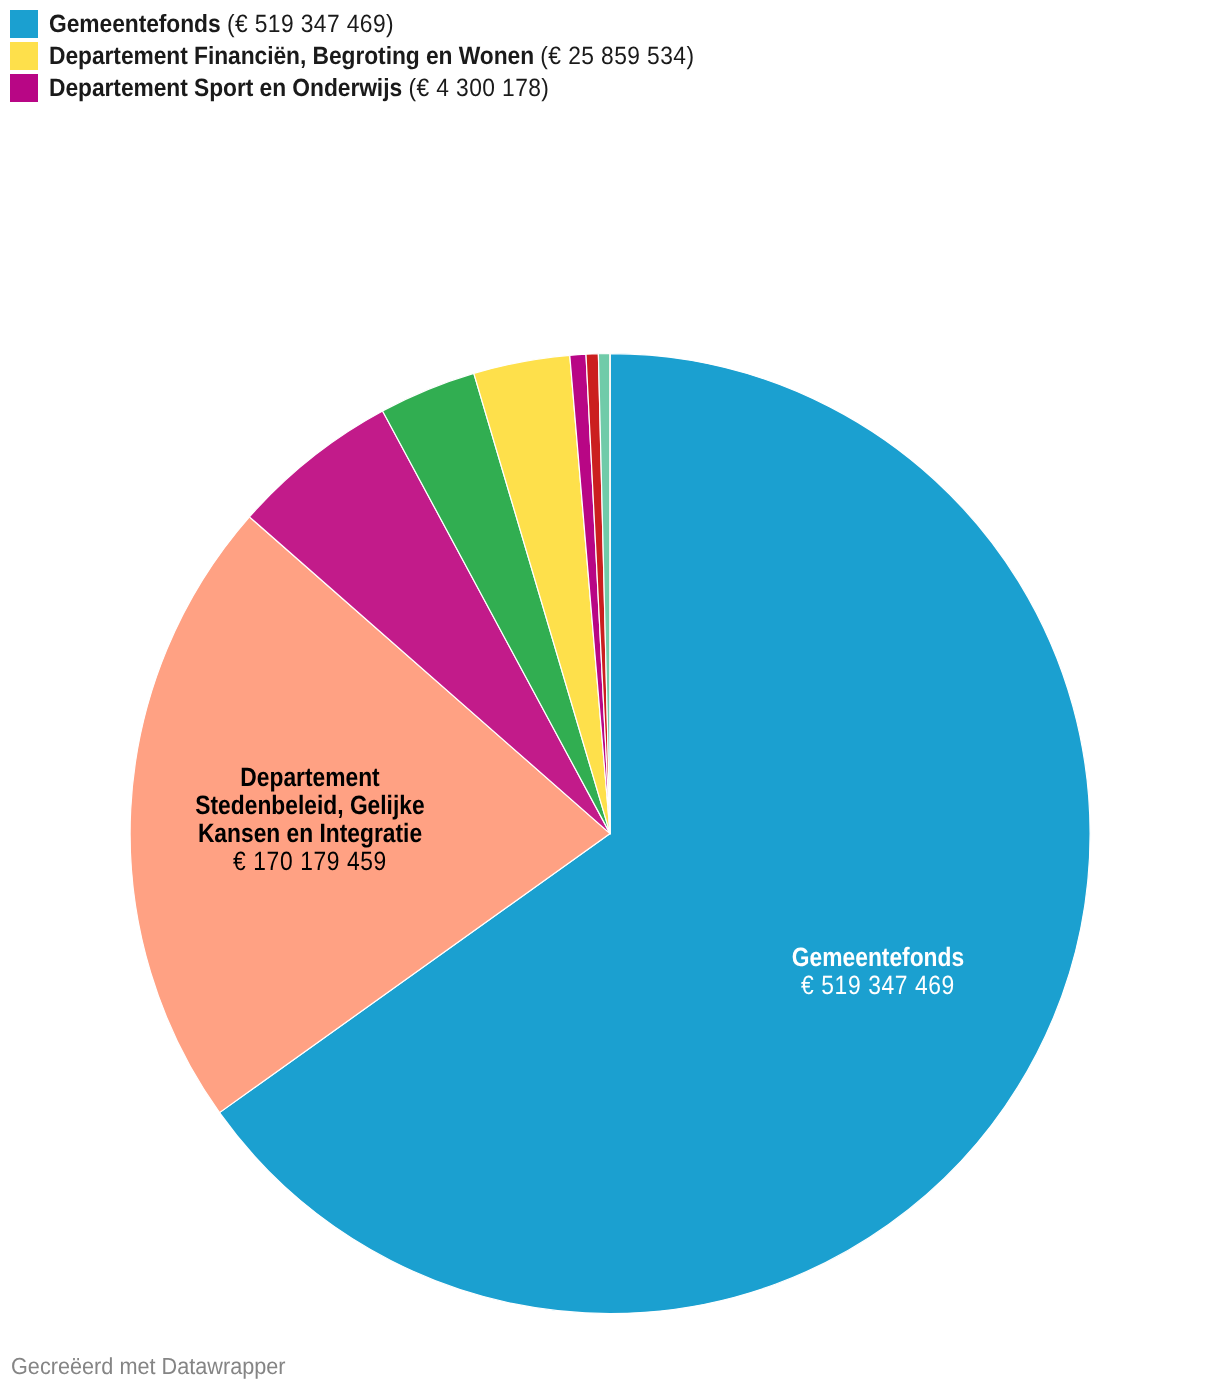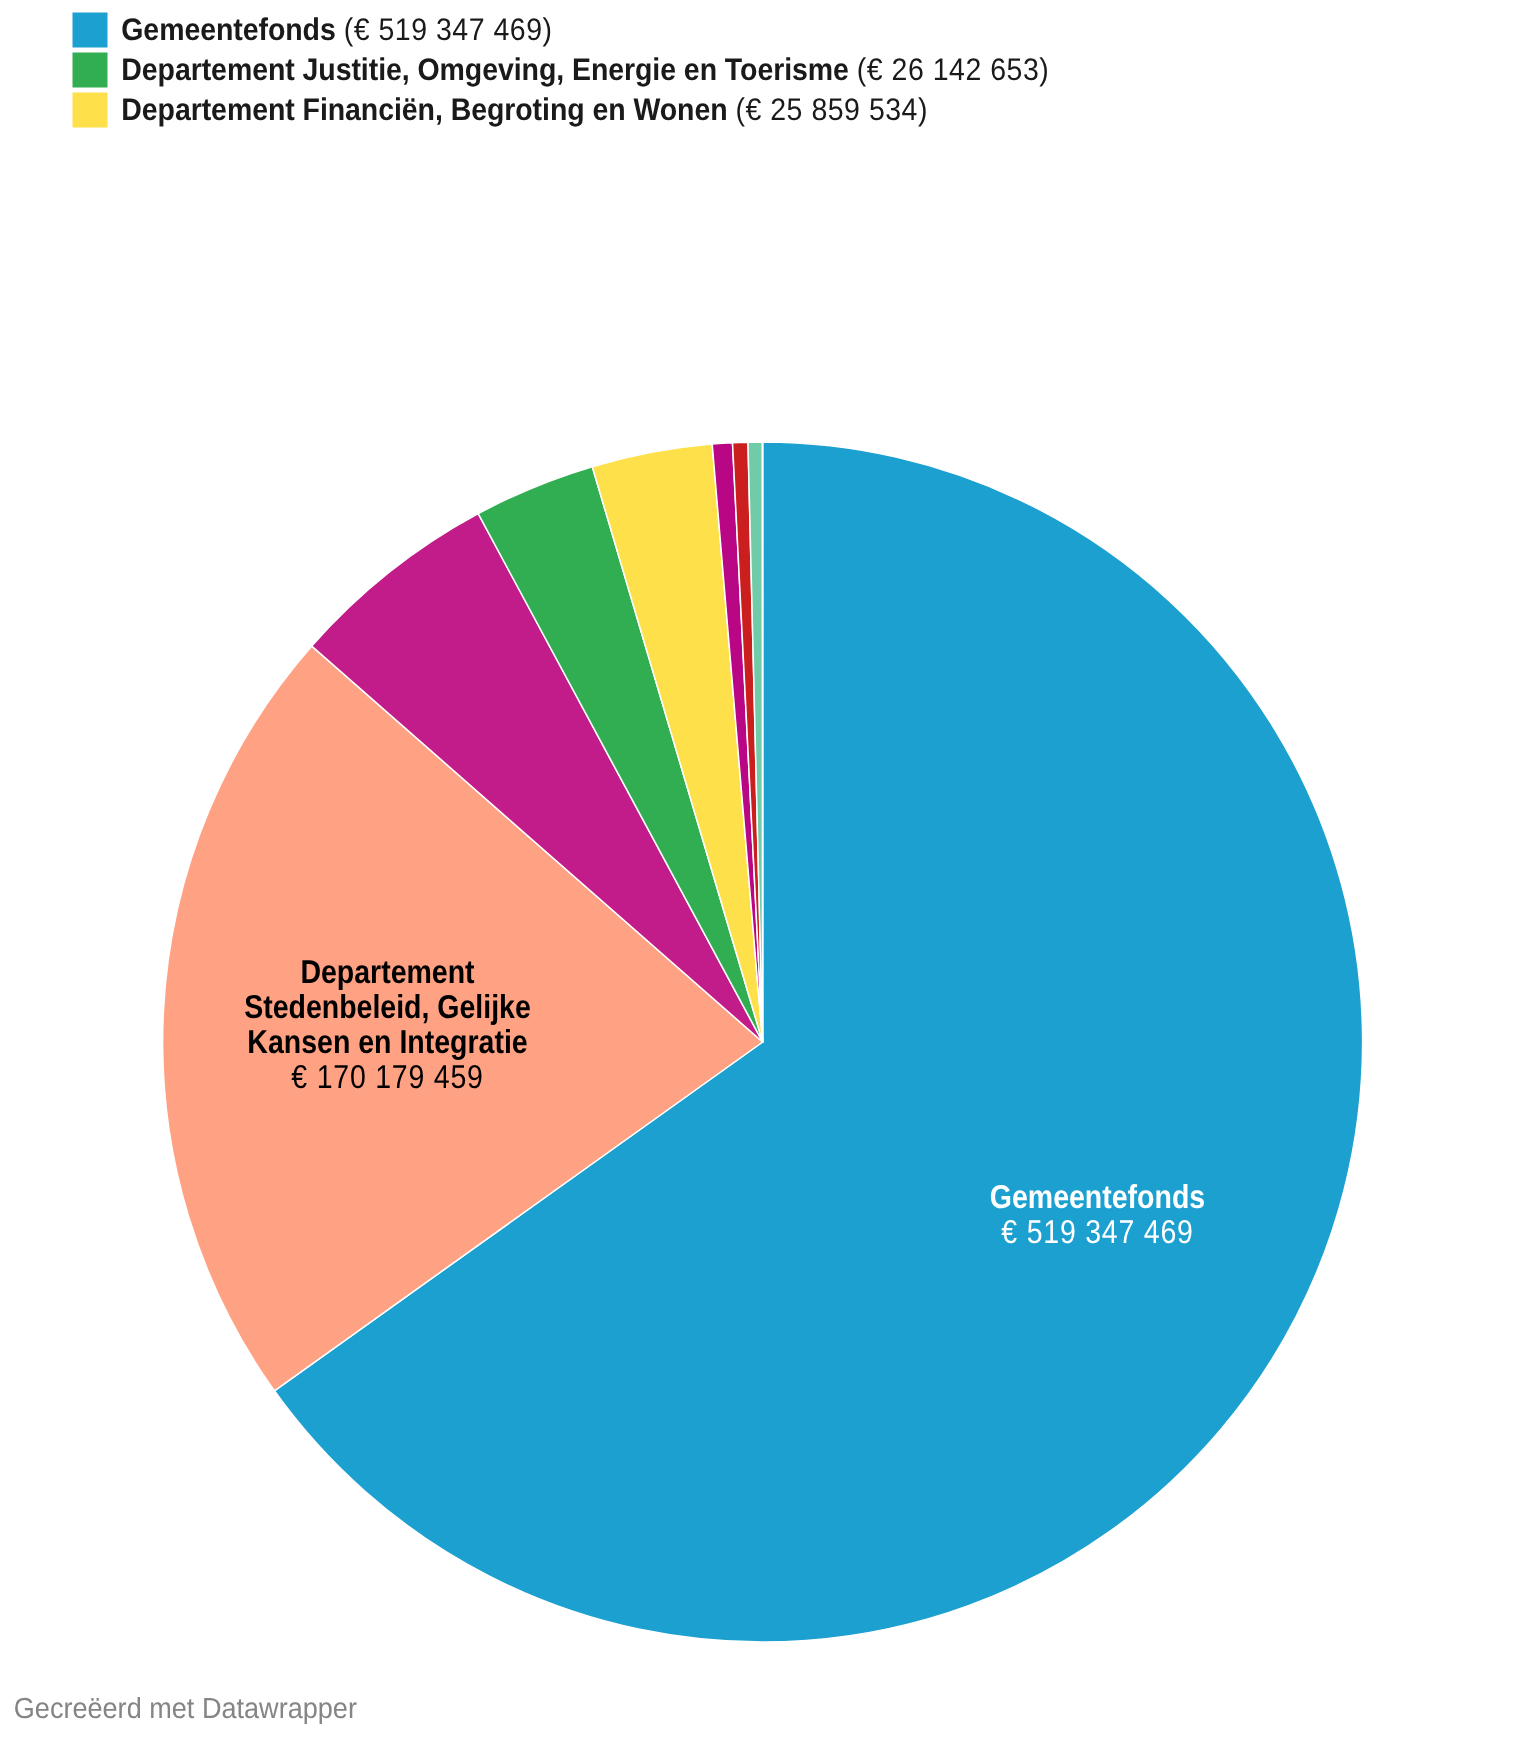--- a/index.html
+++ b/index.html
@@ -32,21 +32,20 @@
     left: 10px;
     top: 9px;
     width: 1200px;
   }
   .legend-item {
     display: block;
     height: 28px;
     margin-bottom: 4px;
     white-space: nowrap;
     line-height: 31px;
-    margin-left: 48px;
   }
   .legend-swatch {
     display: inline-block;
     width: 28px;
     height: 28.2px;
     vertical-align: top;
     position: relative;
     top: 0.75px;
   }
   .legend-text {
@@ -111,22 +110,22 @@
     transform-origin: 0% 50%;
   }
 </style>
 </head>
 <body>
 
 <div id="chart-root">
 
   <div class="legend" id="legend">
       <div class="legend-item"><span class="legend-swatch" style="background: rgb(27, 160, 208);"></span><span class="legend-text"><b>Gemeentefonds</b> <span class="val">(€ 519 347 469)</span></span></div>
-      <div class="legend-item"><span class="legend-swatch" style="background: rgb(49, 174, 81);"></span><span class="legend-text"><b>Departement Justitie, Omgeving, Energie en Toerisme</b> <span class="val">(€ 26 142 653)</span></span></div>
       <div class="legend-item"><span class="legend-swatch" style="background: rgb(254, 224, 75);"></span><span class="legend-text"><b>Departement Financiën, Begroting en Wonen</b> <span class="val">(€ 25 859 534)</span></span></div>
+      <div class="legend-item"><span class="legend-swatch" style="background: rgb(184, 6, 133);"></span><span class="legend-text"><b>Departement Sport en Onderwijs</b> <span class="val">(€ 4 300 178)</span></span></div>
     </div>
 
   <svg id="pie" width="1220" height="1390" viewBox="0 0 1220 1390">
       <path d="M 610.1 833.6 L 610.100 353.600 A 480 480 0 1 1 219.522 1112.614 Z" fill="#1ba0d0" stroke="#ffffff" stroke-width="1.2" stroke-linejoin="round"></path>
       <path d="M 610.1 833.6 L 219.522 1112.614 A 480 480 0 0 1 249.421 516.881 Z" fill="#ffa183" stroke="#ffffff" stroke-width="1.2" stroke-linejoin="round"></path>
       <path d="M 610.1 833.6 L 249.421 516.881 A 480 480 0 0 1 382.563 410.957 Z" fill="#c21b8a" stroke="#ffffff" stroke-width="1.2" stroke-linejoin="round"></path>
       <path d="M 610.1 833.6 L 382.563 410.957 A 480 480 0 0 1 473.817 373.353 Z" fill="#31ae51" stroke="#ffffff" stroke-width="1.2" stroke-linejoin="round"></path>
       <path d="M 610.1 833.6 L 473.817 373.353 A 480 480 0 0 1 569.766 355.298 Z" fill="#fee04b" stroke="#ffffff" stroke-width="1.2" stroke-linejoin="round"></path>
       <path d="M 610.1 833.6 L 569.766 355.298 A 480 480 0 0 1 585.993 354.206 Z" fill="#b80685" stroke="#ffffff" stroke-width="1.2" stroke-linejoin="round"></path>
       <path d="M 610.1 833.6 L 585.993 354.206 A 480 480 0 0 1 598.374 353.743 Z" fill="#cb1f1f" stroke="#ffffff" stroke-width="1.2" stroke-linejoin="round"></path>

